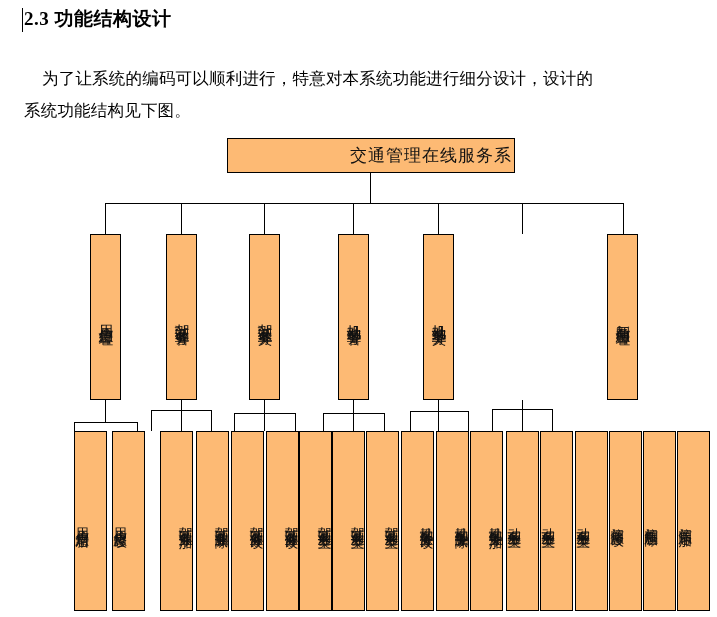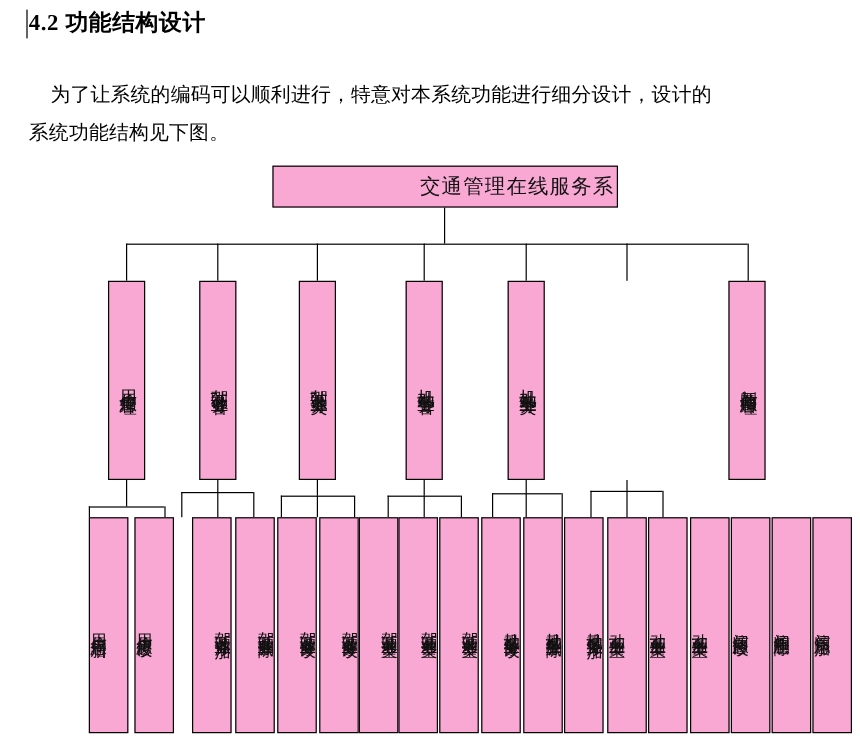--- a/index.html
+++ b/index.html
@@ -57,21 +57,21 @@
     position: absolute;
     left: 0;
     top: 0;
     width: 717px;
     height: 617px;
   }
   .node {
     position: absolute;
     box-sizing: border-box;
     border: 1px solid #000000;
-    background: #f9a8d4;
+    background: #fdba74;
     overflow: hidden;
     font-size: 13.5px;
     line-height: 1.02;
     color: #111111;
   }
   
   .node.root {
     display: flex;
     align-items: center;
     justify-content: flex-end;
@@ -108,21 +108,21 @@
     background: #000000;
   }
   .edge.h { height: 1px; }
   .edge.v { width: 1px; }
 </style>
 </head>
 <body>
 
 <div id="doc-caret"></div>
 
-<div id="section-heading">4.2 功能结构设计</div>
+<div id="section-heading">2.3 功能结构设计</div>
 
 <div id="para-line-1">为了让系统的编码可以顺利进行，特意对本系统功能进行细分设计，设计的</div>
 
 <div id="para-line-2">系统功能结构见下图。</div>
 
 <div id="diagram">
 
   <div class="node root" style="left:227px; top:138px; width:288px; height:35px;">交通管理在线服务系</div>
 
   <div class="edge v" style="left:370px; top:173px; height:30px;"></div>

